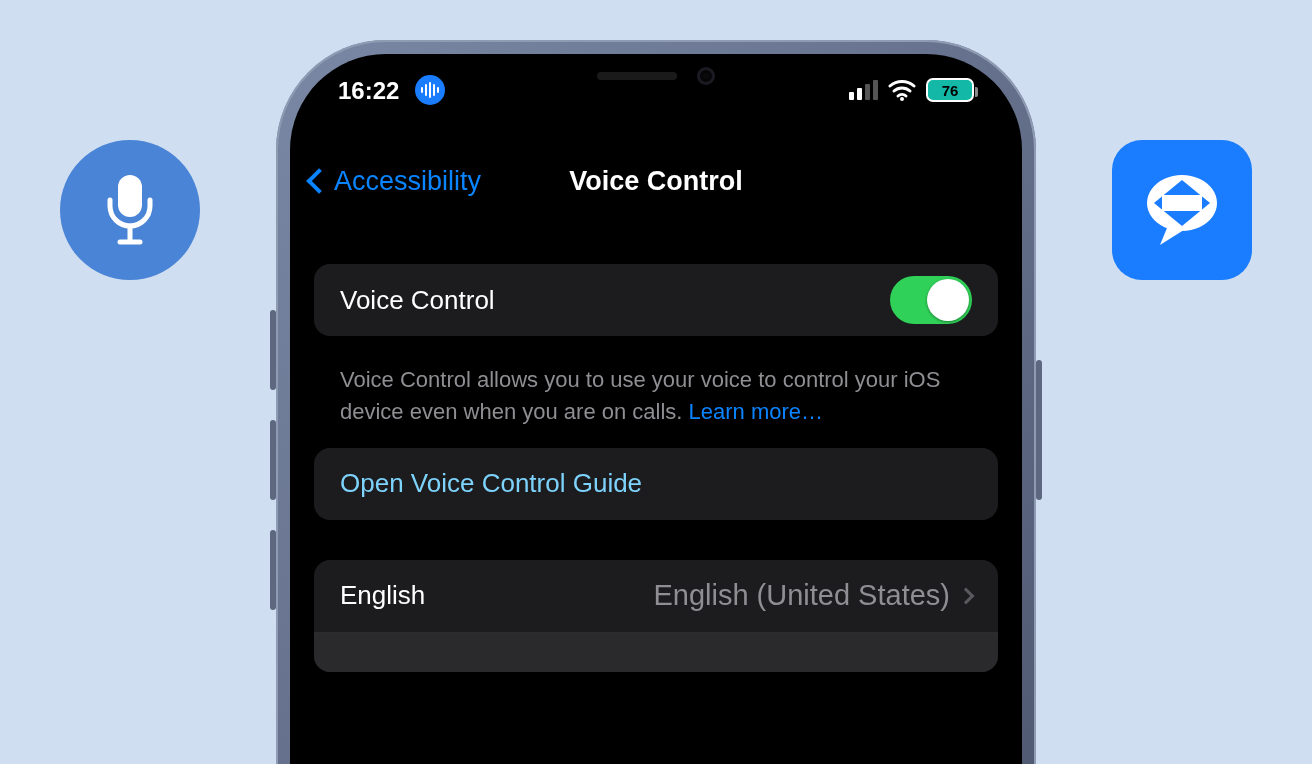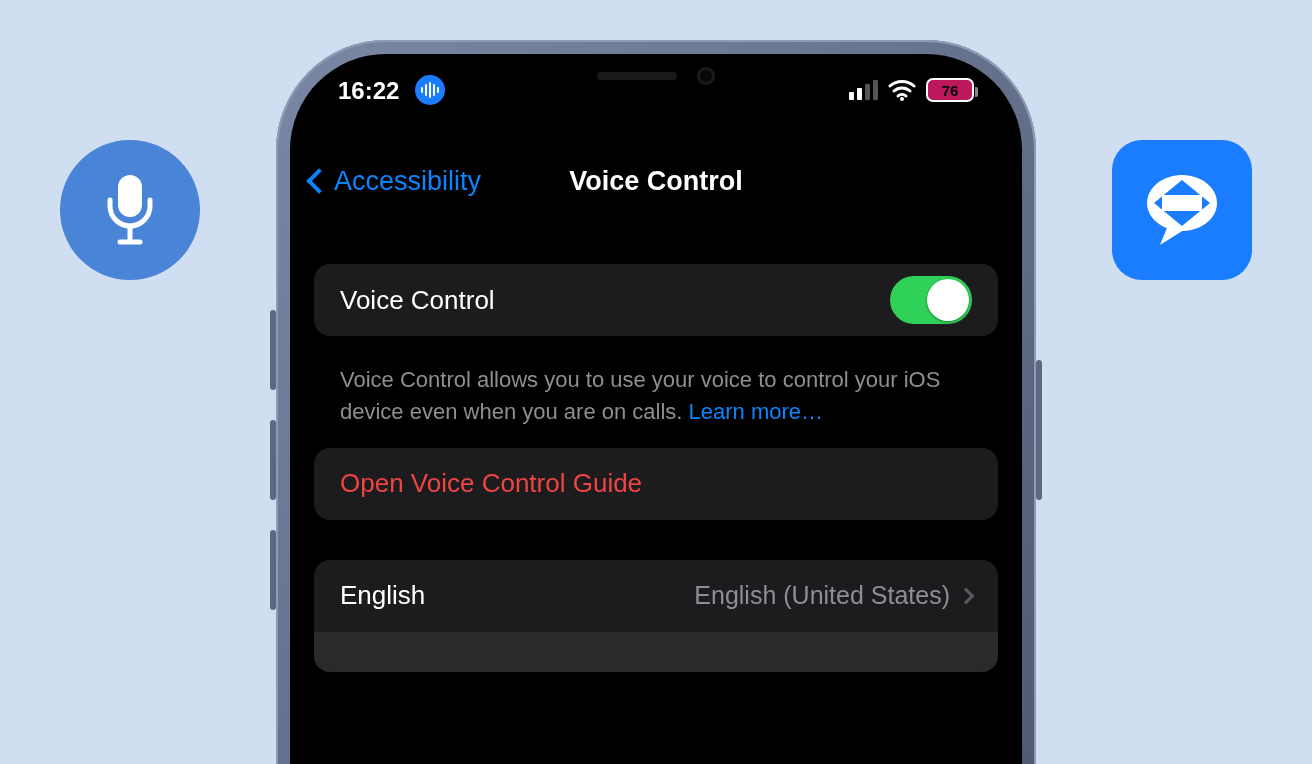--- a/index.html
+++ b/index.html
@@ -133,21 +133,21 @@
   .cell-bars { display:flex; align-items:flex-end; gap:3px;}
   .cell-bars i { width:5px; background:#555; border-radius:1px;}
   .cell-bars i.on { background:#fff;}
   .cell-bars i:nth-child(1){height:8px;} .cell-bars i:nth-child(2){height:12px;}
   .cell-bars i:nth-child(3){height:16px;} .cell-bars i:nth-child(4){height:20px;}
 
   .battery {
     position: relative;
     width: 48px; height: 24px;
     border: 2px solid #fff; border-radius: 7px;
-    background: #be185d;
+    background: #14b8a6;
     display:flex; align-items:center; justify-content:center;
     font-size: 15px; font-weight:700; color:#000;
   }
   .battery::after {
     content:""; position:absolute; right:-6px; top:7px;
     width:3px; height:10px; background:#888; border-radius:0 2px 2px 0;
   }
 
   
   .nav {
@@ -187,22 +187,22 @@
   .cell {
     min-height: 72px;
     padding: 0 26px;
     display: flex;
     align-items: center;
     justify-content: space-between;
     font-size: 26px;
     color: #fff;
   }
   .cell + .cell { border-top: 1px solid #2c2c2e; }
-  .cell.link { color: #ef4444; }
-  .cell .value { color: #8e8e93; font-size: 25px; display:flex; align-items:center; gap:10px;}
+  .cell.link { color: #7dd3fc; }
+  .cell .value { color: #8e8e93; font-size: 29px; display:flex; align-items:center; gap:10px;}
   .footer {
     color: #8e8e93;
     font-size: 22px;
     line-height: 1.45;
     padding: 10px 26px 20px;
   }
   .footer a { color: #0a84ff; text-decoration: none; }
 
   
   .toggle {

